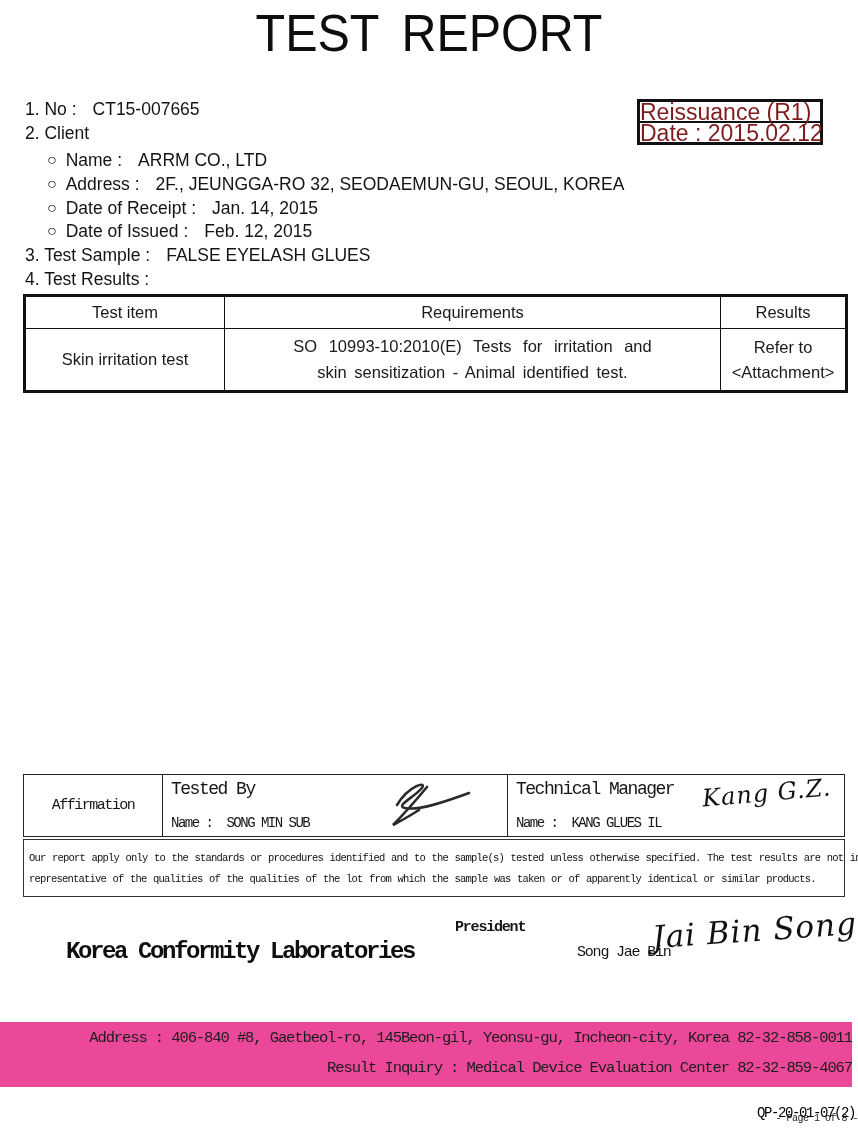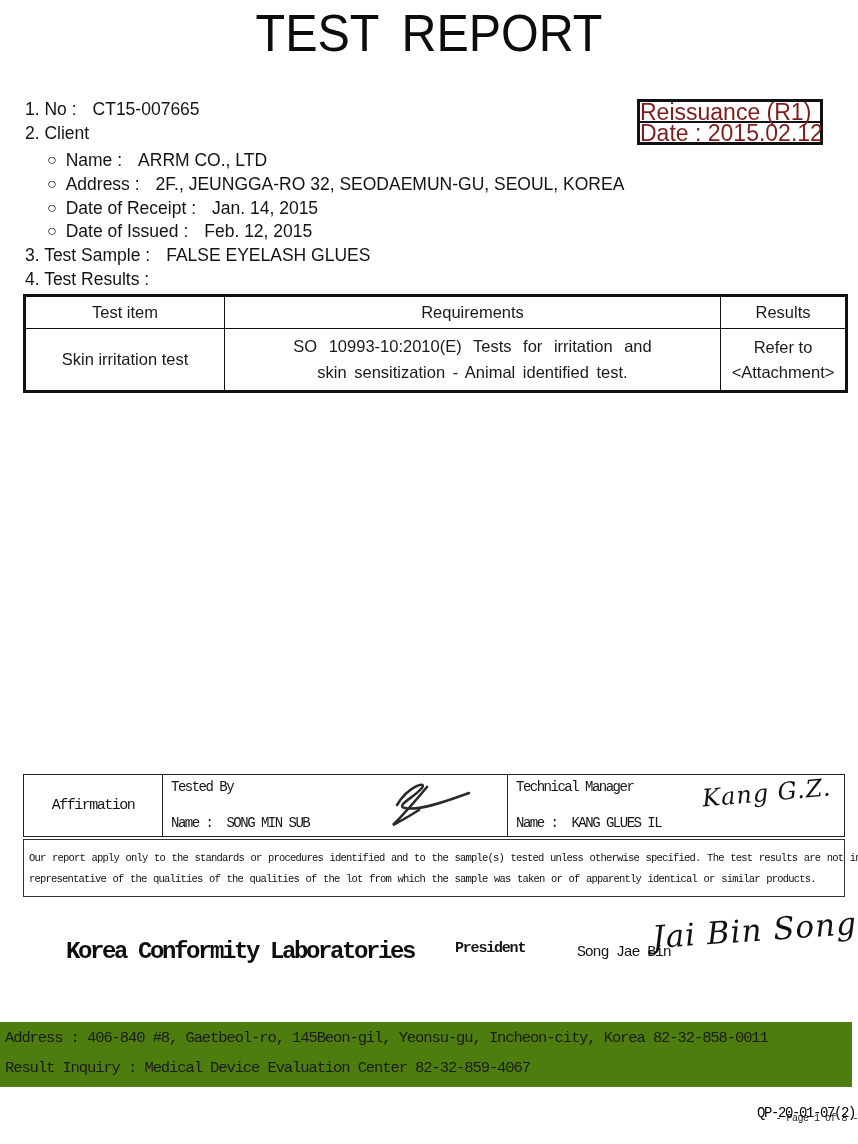--- a/index.html
+++ b/index.html
@@ -99,21 +99,21 @@
   .affirm .cell { border-right: 1.5px solid #222; position: relative; }
   .affirm .cell:last-child { border-right: none; }
   .cell-affirm {
     width: 139px;
     display: flex; align-items: center; justify-content: center;
     font-size: 15px; letter-spacing: -1.5px;
   }
   .cell-tested { width: 345px; }
   .cell-tm { flex: 1; }
   .cell-inner { padding: 4px 0 5px 8px; height: 100%; display: flex; flex-direction: column; justify-content: space-between; }
-  .cell-role { font-size: 14px; letter-spacing: -1.5px; }
+  .cell-role { font-size: 18px; letter-spacing: -1.5px; }
   .cell-name { font-size: 14px; letter-spacing: -1.5px; white-space: nowrap; }
   .cell-name .nm { margin-left: 14px; }
 
   .sig-svg { position: absolute; left: 218px; top: 2px; }
   .sig-text {
     position: absolute;
     font-family: "DejaVu Serif", serif;
     font-style: italic;
     color: #111;
     white-space: nowrap;
@@ -139,41 +139,42 @@
 
   
   .company-name {
     position: absolute; left: 66px; top: 938px;
     font-family: "Liberation Mono", "DejaVu Sans Mono", monospace;
     font-weight: bold;
     font-size: 24px; letter-spacing: -2.4px;
     white-space: nowrap; color: #0f0f0f;
   }
   .president {
-    position: absolute; left: 455px; top: 940px;
+    position: absolute; left: 455px; top: 919px;
     font-family: "Liberation Mono", "DejaVu Sans Mono", monospace;
     font-weight: bold;
     font-size: 15px; letter-spacing: -1.2px; white-space: nowrap;
   }
   .pres-name {
     position: absolute; left: 577px; top: 944px;
     font-family: "Liberation Mono", "DejaVu Sans Mono", monospace;
     font-size: 15px; letter-spacing: -1.2px; white-space: nowrap;
   }
   .sig-president { left: 652px; top: 912px; font-size: 31px; transform: rotate(-4deg); letter-spacing: 1px; }
 
   
   .graybar {
     position: absolute;
     left: 0; top: 1022px;
     width: 852px; height: 65px;
-    background: #4d7c0f;
+    background: #ec4899;
     padding: 7px 0 0 5px;
     font-family: "Liberation Mono", "DejaVu Sans Mono", monospace;
     color: #1c1c1c;
+    text-align: right;
   }
   .graybar .gline { font-size: 15.5px; letter-spacing: -1.1px; white-space: nowrap; }
   .graybar .gline + .gline { margin-top: 12px; }
 
   
   .page-num {
     position: absolute; left: 0; right: 0; top: 1113px;
     text-align: right;
     font-family: "Liberation Mono", "DejaVu Sans Mono", monospace;
     font-size: 10px; letter-spacing: -0.5px; color: #222;

